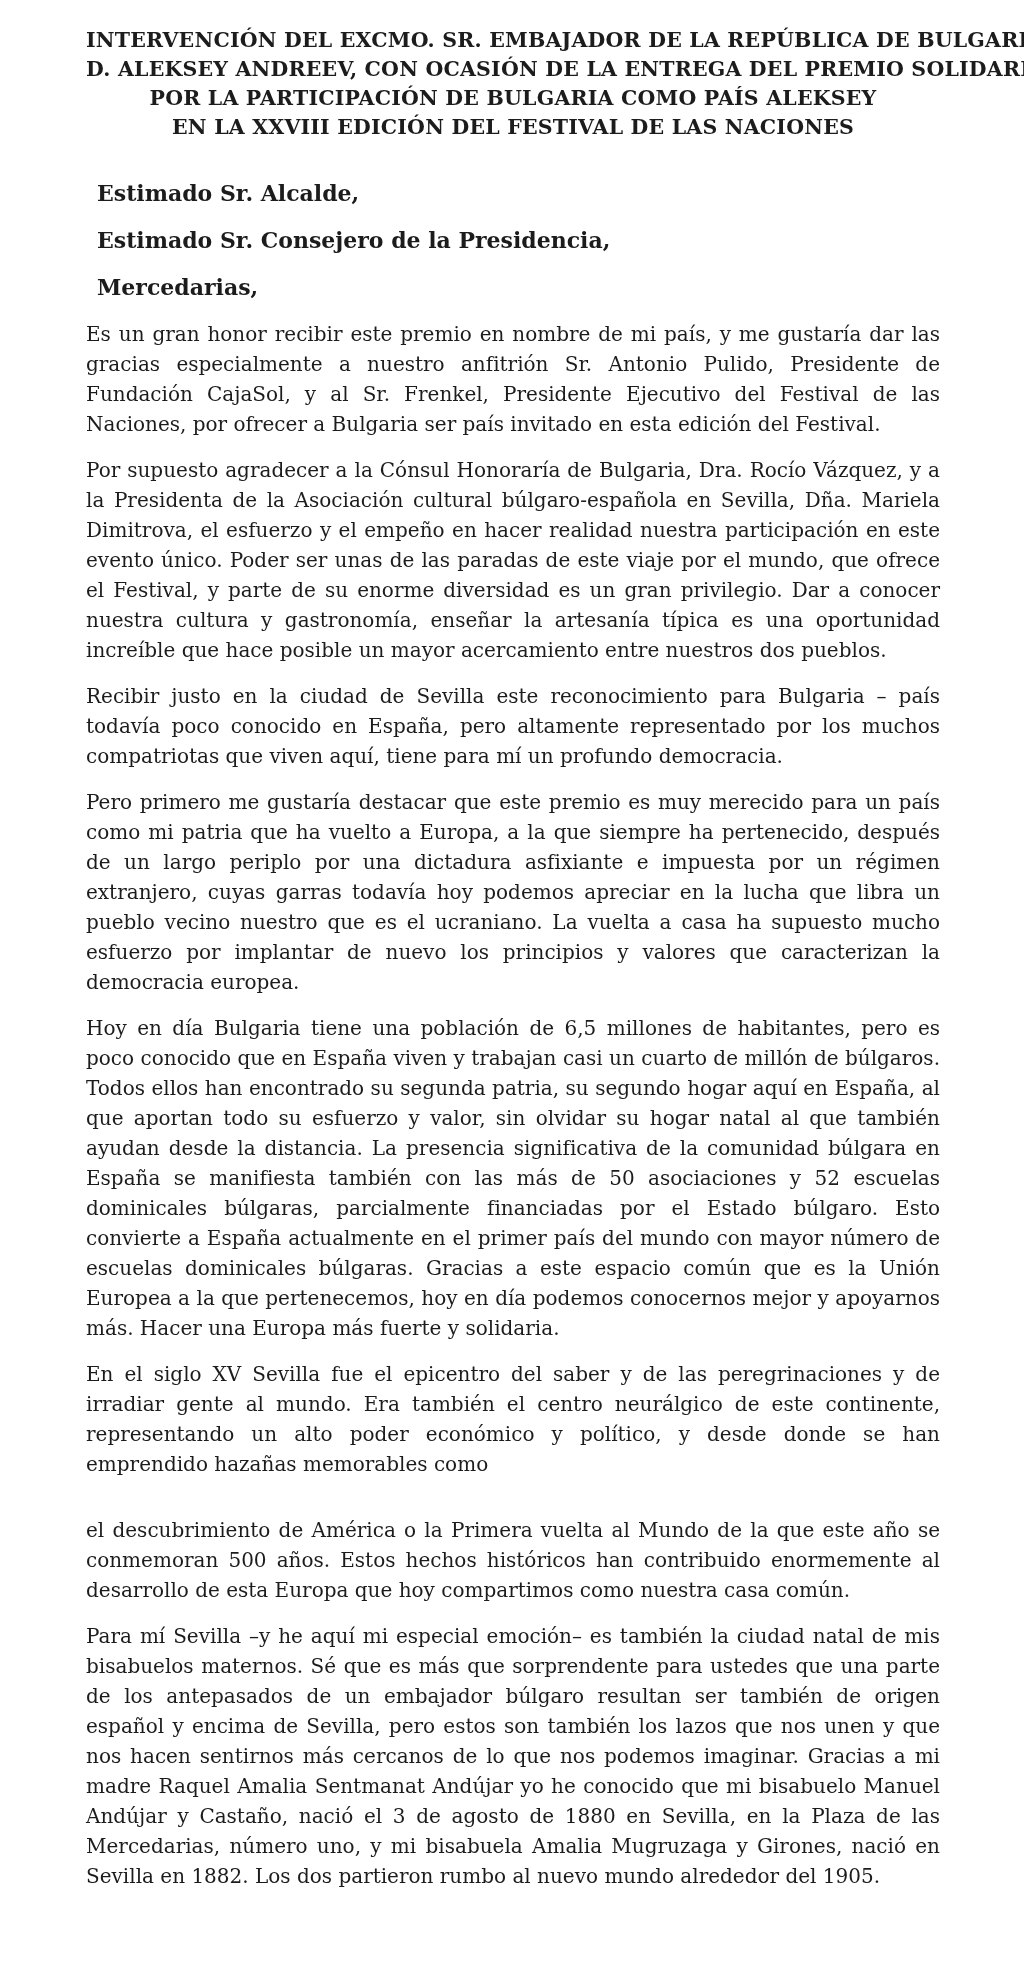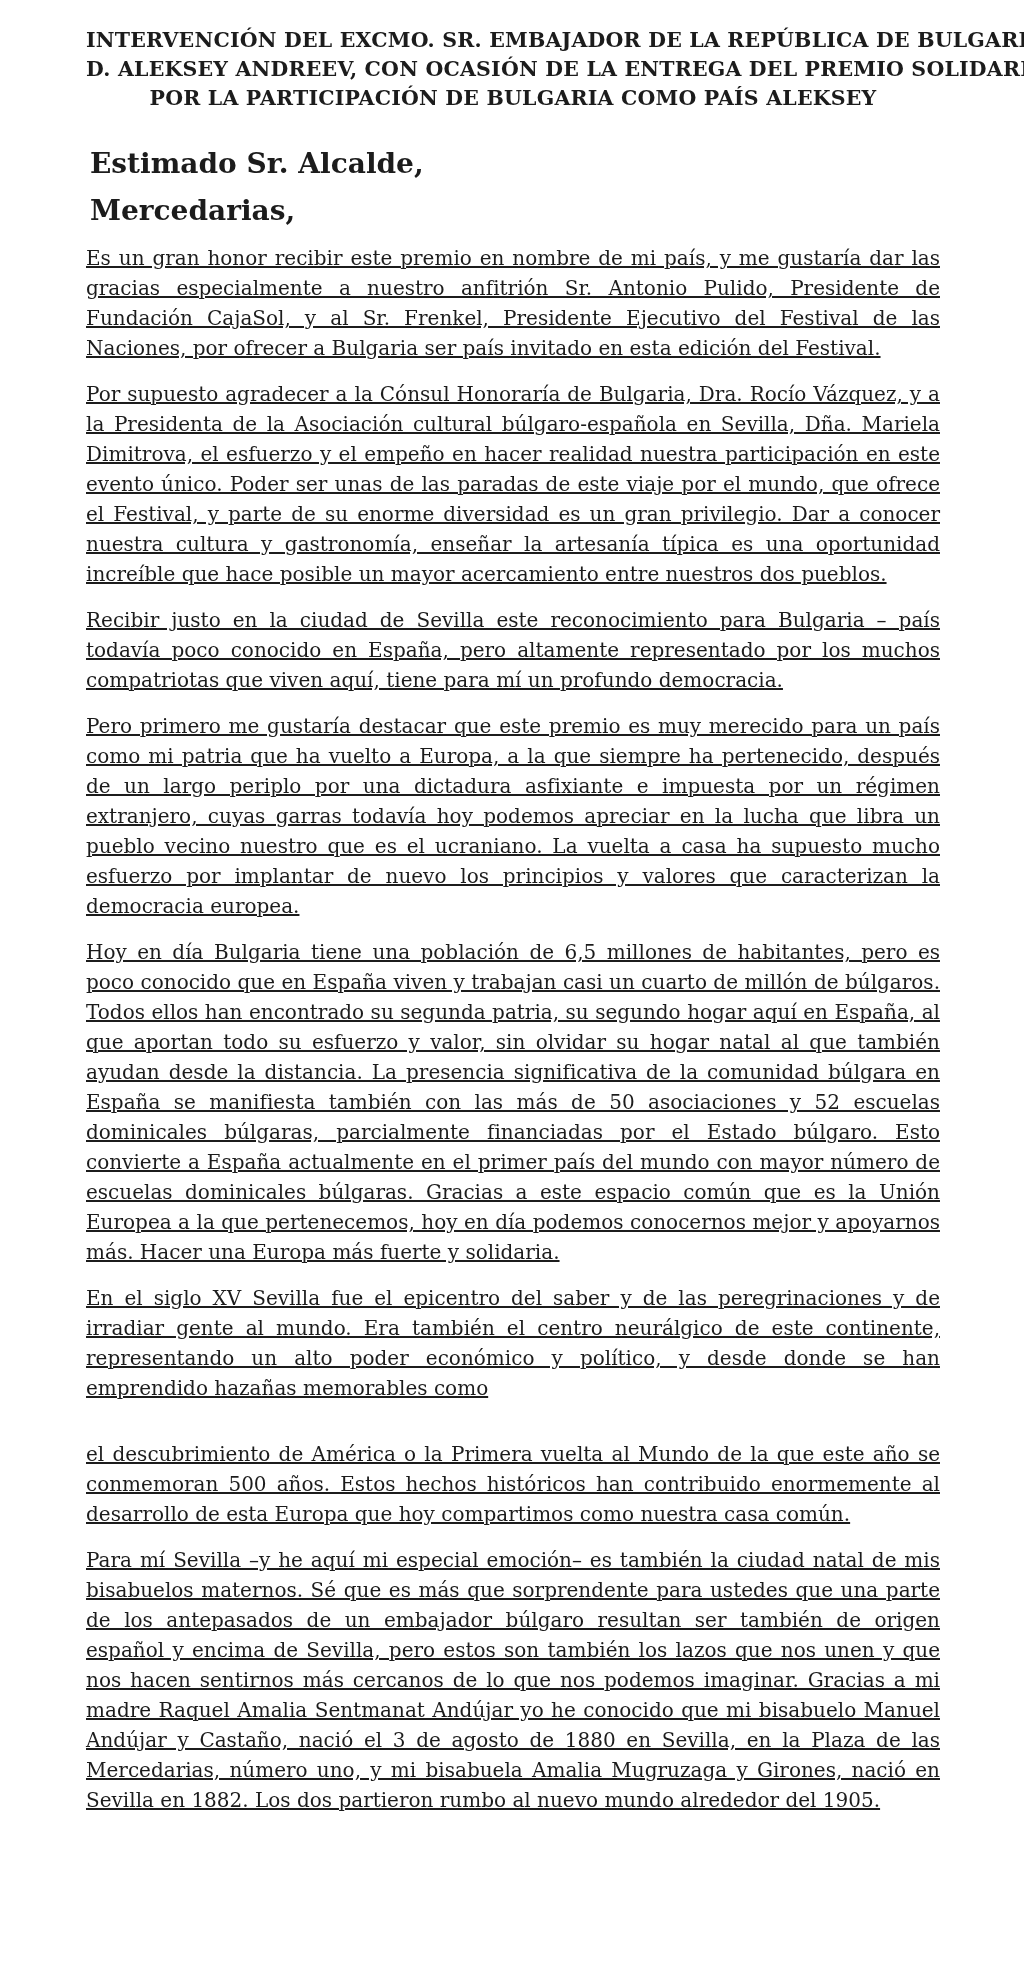--- a/index.html
+++ b/index.html
@@ -30,46 +30,47 @@
     margin-bottom: 36px;
   }
   .title-line {
     white-space: nowrap;
   }
   .greetings {
     margin-bottom: 14px;
   }
   .greeting-line {
     font-weight: bold;
-    font-size: 28px;
+    font-size: 22px;
     line-height: 30px;
-    margin: 0 0 17px 4px;
+    margin: 0 0 17px 11px;
   }
   .speech-body p.paragraph {
     font-size: 20px;
     line-height: 30px;
     text-align: justify;
     margin: 0 0 16px 0;
-    text-decoration: underline;
   }
   .speech-body p.paragraph.page-break-before {
     margin-top: 36px;
   }
 </style>
 </head>
 <body style="color: rgb(28, 28, 28); background: rgb(255, 255, 255);">
 
 <div class="page">
   <header class="title" id="title-container">
       <div class="title-line">INTERVENCIÓN DEL EXCMO. SR. EMBAJADOR DE LA REPÚBLICA DE BULGARIA,</div>
       <div class="title-line">D. ALEKSEY ANDREEV, CON OCASIÓN DE LA ENTREGA DEL PREMIO SOLIDARIO</div>
       <div class="title-line">POR LA PARTICIPACIÓN DE BULGARIA COMO PAÍS ALEKSEY</div>
+      <div class="title-line">EN LA XXVIII EDICIÓN DEL FESTIVAL DE LAS NACIONES</div>
     </header>
   <section class="greetings" id="greetings-container">
       <p class="greeting-line">Estimado Sr. Alcalde,</p>
+      <p class="greeting-line">Estimado Sr. Consejero de la Presidencia,</p>
       <p class="greeting-line">Mercedarias,</p>
     </section>
   <section class="speech-body" id="paragraphs-container">
       <p class="paragraph">Es un gran honor recibir este premio en nombre de mi país, y me gustaría dar las gracias especialmente a nuestro anfitrión Sr. Antonio Pulido, Presidente de Fundación CajaSol, y al Sr. Frenkel, Presidente Ejecutivo del Festival de las Naciones, por ofrecer a Bulgaria ser país invitado en esta edición del Festival.</p>
       <p class="paragraph">Por supuesto agradecer a la Cónsul Honoraría de Bulgaria, Dra. Rocío Vázquez, y a la Presidenta de la Asociación cultural búlgaro-española en Sevilla, Dña. Mariela Dimitrova, el esfuerzo y el empeño en hacer realidad nuestra participación en este evento único. Poder ser unas de las paradas de este viaje por el mundo, que ofrece el Festival, y parte de su enorme diversidad es un gran privilegio. Dar a conocer nuestra cultura y gastronomía, enseñar la artesanía típica es una oportunidad increíble que hace posible un mayor acercamiento entre nuestros dos pueblos.</p>
       <p class="paragraph">Recibir justo en la ciudad de Sevilla este reconocimiento para Bulgaria – país todavía poco conocido en España, pero altamente representado por los muchos compatriotas que viven aquí, tiene para mí un profundo democracia.</p>
       <p class="paragraph">Pero primero me gustaría destacar que este premio es muy merecido para un país como mi patria que ha vuelto a Europa, a la que siempre ha pertenecido, después de un largo periplo por una dictadura asfixiante e impuesta por un régimen extranjero, cuyas garras todavía hoy podemos apreciar en la lucha que libra un pueblo vecino nuestro que es el ucraniano. La vuelta a casa ha supuesto mucho esfuerzo por implantar de nuevo los principios y valores que caracterizan la democracia europea.</p>
       <p class="paragraph">Hoy en día Bulgaria tiene una población de 6,5 millones de habitantes, pero es poco conocido que en España viven y trabajan casi un cuarto de millón de búlgaros. Todos ellos han encontrado su segunda patria, su segundo hogar aquí en España, al que aportan todo su esfuerzo y valor, sin olvidar su hogar natal al que también ayudan desde la distancia. La presencia significativa de la comunidad búlgara en España se manifiesta también con las más de 50 asociaciones y 52 escuelas dominicales búlgaras, parcialmente financiadas por el Estado búlgaro. Esto convierte a España actualmente en el primer país del mundo con mayor número de escuelas dominicales búlgaras. Gracias a este espacio común que es la Unión Europea a la que pertenecemos, hoy en día podemos conocernos mejor y apoyarnos más. Hacer una Europa más fuerte y solidaria.</p>
       <p class="paragraph">En el siglo XV Sevilla fue el epicentro del saber y de las peregrinaciones y de irradiar gente al mundo. Era también el centro neurálgico de este continente, representando un alto poder económico y político, y desde donde se han emprendido hazañas memorables como</p>
       <p class="paragraph page-break-before">el descubrimiento de América o la Primera vuelta al Mundo de la que este año se conmemoran 500 años. Estos hechos históricos han contribuido enormemente al desarrollo de esta Europa que hoy compartimos como nuestra casa común.</p>

